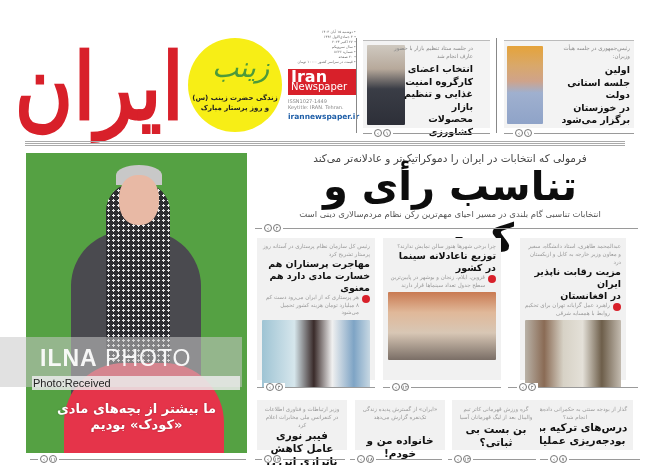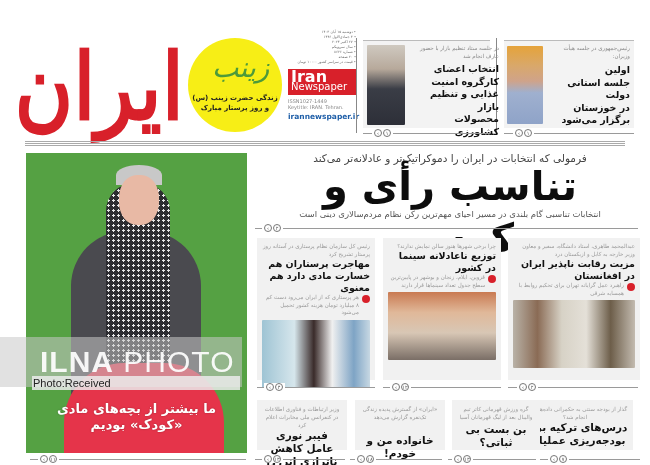--- a/index.html
+++ b/index.html
@@ -56,21 +56,21 @@
            background: radial-gradient(circle, #e8e8e8 1px, #2c2c30 1.4px) 0 0 / 5px 5px; }
   .face { position: absolute; left: 93px; top: 22px; width: 40px; height: 50px; border-radius: 45%;
           background: #e8b9a5; }
   .hair { position: absolute; left: 90px; top: 12px; width: 46px; height: 20px; border-radius: 50% 50% 0 0; background: #c8c8c8; }
   .red-cloth { position: absolute; left: 38px; top: 210px; width: 160px; height: 110px; background: #e5344a; border-radius: 60px 60px 0 0; }
   .photo-caption { position: absolute; left: 8px; top: 248px; width: 205px; color: #fff; font-weight: bold;
                    direction: rtl; text-align: center; font-size: 13px; line-height: 16px; text-shadow: 0 0 2px rgba(0,0,0,0.3); }
 
   
   .wm-band { left: 0px; top: 337px; width: 242px; height: 50px; background: rgba(200,200,200,0.55); }
-  .wm-title { left: 40px; top: 345px; font-size: 30px; font-family: "Liberation Sans", sans-serif; color: rgba(255,255,255,0.92); letter-spacing: 1px; }
+  .wm-title { left: 40px; top: 345px; font-size: 23px; font-family: "Liberation Sans", sans-serif; color: rgba(255,255,255,0.92); letter-spacing: 1px; }
   .wm-title b { font-weight: bold; }
   .wm-title span { font-weight: normal; }
   .wm-received { left: 32px; top: 376px; width: 208px; height: 14px; background: rgba(235,235,235,0.85);
                  font-family: "Liberation Sans", sans-serif; font-size: 11px; color: #222; padding-left: 1px; line-height: 14px; }
 
   
   .card { background: #f1f1f1; padding: 4px 5px; }
   .card .kicker { font-size: 5.5px; color: #999; line-height: 8px; direction: rtl; text-align: right; }
   .card .headline { font-size: 9.5px; font-weight: bold; line-height: 12px; direction: rtl; text-align: right; color: #111; }
   .card .lead { font-size: 5.5px; color: #999; line-height: 7.5px; direction: rtl; text-align: right; display: flex; gap: 3px; align-items: flex-start; }
@@ -109,21 +109,21 @@
   <div class="issn">ISSN1027-1449</div>
   <div class="issn" style="margin-top:0">Keytitle: IRAN. Tehran.</div>
   <div class="url">irannewspaper.ir</div>
 </div>
 
 <div class="abs vsep" style="left:356px; top:38px; height:95px;"></div>
 <div class="abs vsep" style="left:496px; top:38px; height:95px;"></div>
 
 <div class="abs topbox" style="left:363px; top:40px; width:127px; height:88px;">
   <div class="abs photo" style="left:4px; top:4px; width:38px; height:80px; background:linear-gradient(180deg,#cfc9c0 0%,#b7a99b 30%,#3a3d46 55%,#2d2f38 100%);"></div>
-  <div class="abs" style="left:56px; top:3px; width:80px;">
+  <div class="abs" style="left:30px; top:3px; width:80px;">
     <div class="kicker">در جلسه ستاد تنظیم بازار با حضور عارف انجام شد</div>
     <div class="headline" style="margin-top:3px;">
       <div>انتخاب اعضای</div>
       <div>کارگروه امنیت</div>
       <div>غذایی و تنظیم بازار</div>
       <div>محصولات کشاورزی</div>
     </div>
   </div>
 </div>
 <div class="abs rule-line" style="left:363px; top:133px; width:127px;"></div>
@@ -180,21 +180,21 @@
   <span>۱۱</span>
 </div>
 
 <div class="abs wm-band"></div>
 <div class="abs wm-title">
   <b>ILNA</b>
   <span>PHOTO</span>
 </div>
 <div class="abs wm-received">Photo:Received</div>
 
-<div class="abs card" style="left:508px; top:238px; width:132px; height:142px;">
+<div class="abs card" style="left:520px; top:238px; width:106px; height:142px;">
   <div class="kicker">عبدالمحمد طاهری، استاد دانشگاه، سفیر و معاون وزیر خارجه به کابل و ازبکستان درد</div>
   <div class="headline">
     <div>مزیت رقابت ناپذیر ایران</div>
     <div>در افغانستان</div>
   </div>
   <div class="lead">
       <span class="dot"></span>
       <span>راهبرد عمل گرایانه تهران برای تحکیم روابط با همسایه شرقی</span>
     </div>
   <div class="img" style="background:linear-gradient(90deg,#b9b2a7 0%,#8a6b55 20%,#d7d2c6 40%,#e4e0d8 60%,#6d5e4a 80%,#c3bbb0 100%);"></div>

